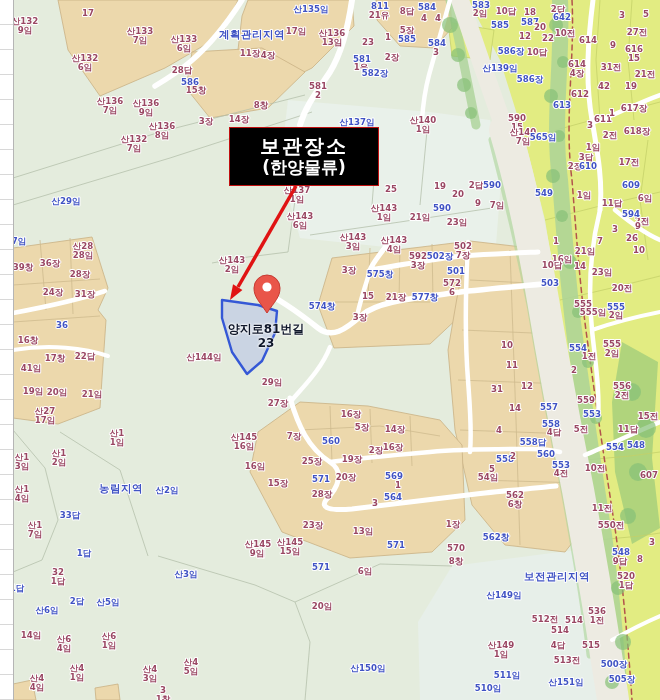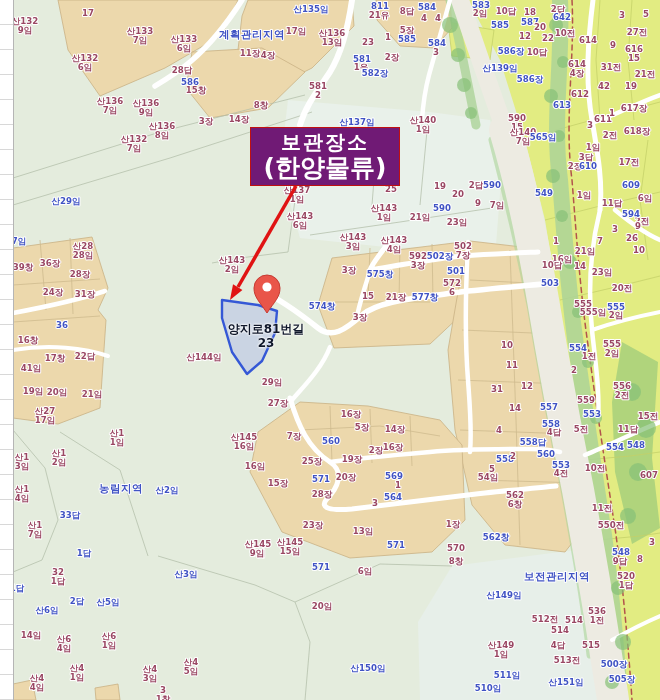--- a/index.html
+++ b/index.html
@@ -8,21 +8,21 @@
   #mapsvg{position:absolute;left:0;top:0;}
   
   #gutter{position:absolute;left:0;top:0;width:13px;height:700px;background:#fff;
     border-right:1px solid #b5b5b5;z-index:5;
     background-image:repeating-linear-gradient(to bottom,transparent 0 24px,#d8d8d8 24px 25px);}
   
   #anno{position:absolute;left:229px;top:127px;width:148px;height:57px;z-index:8;
     display:flex;flex-direction:column;align-items:center;justify-content:center;
     font-weight:bold;line-height:1.15;text-align:center;}
   #anno .l1{font-size:20px;letter-spacing:2px;}
-  #anno .l2{font-size:25px;letter-spacing:0;text-align:center;}
+  #anno .l2{font-size:17px;letter-spacing:0;text-align:center;}
   
   #addr{position:absolute;left:208px;top:322px;width:116px;z-index:7;text-align:center;
     color:#0f172a;font-weight:bold;font-size:12px;line-height:1.2;
     text-shadow:0 0 2px #fff,0 0 2px #fff,0 0 3px #fff;}
 </style>
 </head>
 <body>
 
 <div id="viewport">
   <svg id="mapsvg" width="660" height="700" viewBox="0 0 660 700">
@@ -392,21 +392,21 @@
       <text x="121" y="492" fill="#4053c4" font-size="10.5" font-weight="bold" text-anchor="middle" stroke="#ffffff" stroke-width="2" paint-order="stroke" stroke-linejoin="round" letter-spacing="0.5">농림지역</text>
       <text x="557" y="580" fill="#4053c4" font-size="10.5" font-weight="bold" text-anchor="middle" stroke="#ffffff" stroke-width="2" paint-order="stroke" stroke-linejoin="round" letter-spacing="0.5">보전관리지역</text>
       <line x1="296" y1="186" x2="238" y2="287" stroke="#e01313" stroke-width="3.5"></line>
       <polygon points="230,300 242.4,289.9 233,284.3" fill="#e01313"></polygon>
       <path d="M267,313 C259,301 254,297 254,288 A13,13 0 1 1 280,288 C280,297 275,301 267,313 Z" fill="#e95549" stroke="#c63a32" stroke-width="1"></path>
       <circle cx="267" cy="287" r="4.6" fill="#ffffff"></circle>
     </svg>
 
   <div id="gutter"></div>
 
-  <div id="anno" style="background: #701a75; border: 1px solid rgb(192, 16, 16); color: rgb(255, 255, 255); margin-left: 21px;">
+  <div id="anno" style="background: #000000; border: 1px solid rgb(192, 16, 16); color: rgb(255, 255, 255);">
     <span class="l1">보관장소</span>
     <span class="l2">(한양물류)</span>
   </div>
 
   <div id="addr">
     <div>양지로81번길</div>
     <div>23</div>
   </div>
 </div>
 

